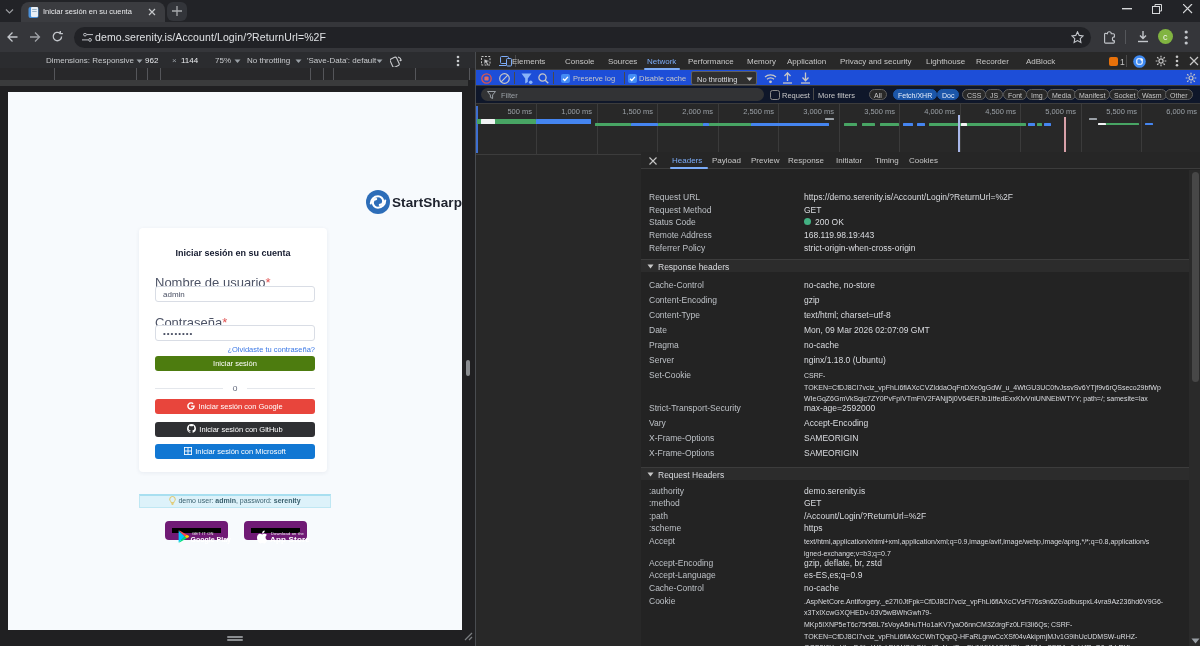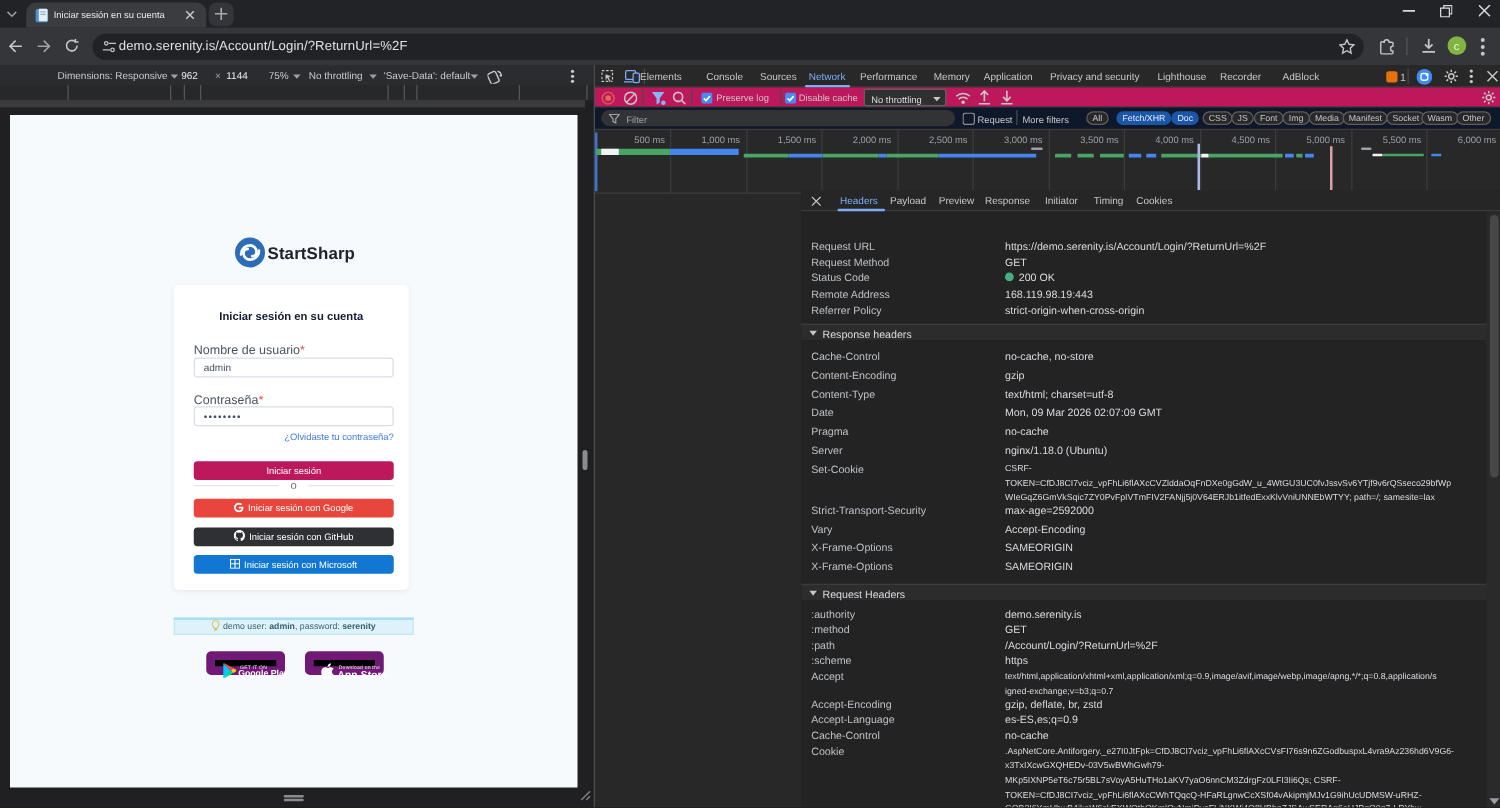--- a/index.html
+++ b/index.html
@@ -15,36 +15,36 @@
 
 #leftarea{position:absolute;left:0;top:52px;width:475px;height:594px;background:#202022}
 #devicebar{position:absolute;left:0;top:0;width:475px;height:16px;background:#2b2c2f;color:#c8cacd;font-size:8px}
 #devicebar span{position:absolute;top:3.5px;white-space:nowrap}
 #tickband{position:absolute;left:0;top:16px;width:475px;height:12px;background:#28282a}
 #tickband i{position:absolute;top:0;width:1px;height:12px;background:#55565a}
 #lightband{position:absolute;left:0;top:28px;width:468px;height:6px;background:#3a3b3c}
 #viewport{position:absolute;left:8px;top:39.5px;width:454px;height:538.5px;background:#f7fafd;overflow:hidden}
 
 .page{position:relative;top:-2px;width:454px;height:542px;font-family:"Liberation Sans",sans-serif}
-#logo{position:absolute;left:0;top:99px;width:454px;text-align:center}
+#logo{position:absolute;left:0;top:99px;width:454px;text-align:right}
 #card{position:absolute;left:131px;top:138px;width:188px;height:244px;background:#fff;border-radius:4px;box-shadow:0 1px 4px rgba(30,40,80,.07)}
 .ptitle{position:absolute;left:0;top:105px;width:188px;text-align:center;font-size:9px;font-weight:bold;color:#141a2e}
-.plabel{font-size:10px;color:#4d5366;position:absolute;left:16px}
+.plabel{font-size:13px;color:#4d5366;position:absolute;left:16px}
 .plabel b{color:#e05252;font-weight:normal}
 .pinput{position:absolute;left:16px;width:160px;height:16px;border:1px solid #d9dde5;border-radius:3px;background:#fff;font-size:8px;color:#494f63;line-height:15px;padding-left:7px}
 .plink{position:absolute;font-size:7.5px;color:#3c79e6}
 .pbtn{position:absolute;left:16px;width:160px;height:15px;border-radius:3px;color:#fff;font-size:7.5px;text-align:center;line-height:15px}
 #infobox{position:absolute;left:131px;top:404px;width:192px;height:14px;background:#ddf2fa;border:1px solid #bfe7f3;border-top:2px solid #a8dff0;text-align:center;font-size:7px;color:#39606e;line-height:10px}
 .badge{position:absolute;top:431px;height:19px;width:63px;background:#000;border-radius:4px;border:7px solid #701a75;color:#fff}
 
 #devtools{position:absolute;left:475px;top:52px;width:725px;height:594px;background:#282828;border-left:1px solid #494c50;color:#c7c7c7}
 .dtrow{position:absolute;left:0;width:725px}
 #dtTabs{top:0;height:18px;background:#282828;border-bottom:1px solid #3c3c3c}
 #dtTabs .t{position:absolute;top:4.5px;font-size:8px;color:#c7c7c7;white-space:nowrap}
-#dtBar2{top:18px;height:16px;background:#be185d;border-bottom:1px solid #3c3c3c}
+#dtBar2{top:18px;height:16px;background:#1d4ed8;border-bottom:1px solid #3c3c3c}
 #dtFilter{top:34px;height:18px;background:#0f172a;border-bottom:1px solid #3c3c3c}
 #dtOverview{top:52px;height:51px;background:#282828;border-bottom:1px solid #3c3c3c}
 #dtTable{top:99.5px;height:494.5px}
 .gridline{position:absolute;top:0;height:51px;width:1px;background:#3b3b3b}
 .mslabel{position:absolute;top:2.5px;font-size:7.5px;color:#9aa0a6;white-space:nowrap;width:42px;text-align:right}
 .namecol{position:absolute;left:0;top:0;width:165px;height:494.5px;background:#1f1f1f;border-right:1px solid #3c3c3c}
 .namehdr{position:absolute;left:0;top:0;width:165px;height:17px;background:#2e2f31;border-bottom:1px solid #3c3c3c;font-size:8px;color:#c7c7c7}
 .selrow{position:absolute;left:0;top:18px;width:165px;height:12.5px;background:#404449;color:#dde0e3;font-size:8px}
 .statusbar{position:absolute;left:0;top:480.5px;width:165px;height:14px;background:#282828;border-top:1px solid #3c3c3c;font-size:7.3px;color:#9aa0a6;white-space:nowrap}
 .hdrpane{position:absolute;left:165px;top:0;width:560px;height:494.5px;background:#232323;overflow:hidden}
@@ -191,21 +191,21 @@
           <text x="27" y="18" font-family="Liberation Sans" font-size="13.5" font-weight="bold" fill="#20242f" letter-spacing="0.1">StartSharp</text>
         </svg>
       </div>
       <div id="card">
         <div class="ptitle" style="top:20px">Iniciar sesión en su cuenta</div>
         <div class="plabel" style="top:47px">Nombre de usuario<b>*</b></div>
         <div class="pinput" style="top:58px">admin</div>
         <div class="plabel" style="top:87px">Contraseña<b>*</b></div>
         <div class="pinput" style="top:97px;letter-spacing:1px;font-size:8px">••••••••</div>
         <div class="plink" style="top:117px;right:12px">¿Olvidaste tu contraseña?</div>
-        <div class="pbtn" style="top:141px;background:#be185d">Iniciar sesión</div>
+        <div class="pbtn" style="top:128px;background:#4d7c0f">Iniciar sesión</div>
         <div class="osep" style="position:absolute;left:16px;top:155px;width:160px;text-align:center;font-size:9px;color:#6b7284">
           <span style="position:absolute;left:0;top:5px;width:68px;border-top:1px solid #e4e7ec"></span>o<span style="position:absolute;right:0;top:5px;width:68px;border-top:1px solid #e4e7ec"></span>
         </div>
         <div class="pbtn" style="top:171px;background:#e8453c">
           <svg width="8" height="8" style="vertical-align:-1px;margin-right:3px" viewBox="0 0 488 512">
                 <path fill="#fff" d="M488 261.8C488 403.3 391.1 504 248 504 110.8 504 0 393.2 0 256S110.8 8 248 8c66.8 0 123 24.5 166.3 64.9l-67.5 64.9C258.5 52.6 94.3 116.6 94.3 256c0 86.5 69.1 156.6 153.7 156.6 98.2 0 135-70.4 140.8-106.9H248v-85.3h236.1c2.3 12.7 3.9 24.9 3.9 41.4z"></path>
               </svg>Iniciar sesión con Google</div>
         <div class="pbtn" style="top:194px;background:#2f3033">
           <svg width="9" height="9" style="vertical-align:-1.5px;margin-right:3px" viewBox="0 0 16 16">
                 <path fill="#fff" d="M8 0C3.58 0 0 3.58 0 8c0 3.54 2.29 6.53 5.47 7.59.4.07.55-.17.55-.38 0-.19-.01-.82-.01-1.49-2.01.37-2.53-.49-2.69-.94-.09-.23-.48-.94-.82-1.13-.28-.15-.68-.52-.01-.53.63-.01 1.08.58 1.23.82.72 1.21 1.87.87 2.33.66.07-.52.28-.87.51-1.07-1.78-.2-3.64-.89-3.64-3.95 0-.87.31-1.59.82-2.15-.08-.2-.36-1.02.08-2.12 0 0 .67-.21 2.2.82.64-.18 1.32-.27 2-.27s1.36.09 2 .27c1.53-1.04 2.2-.82 2.2-.82.44 1.1.16 1.92.08 2.12.51.56.82 1.27.82 2.15 0 3.07-1.87 3.75-3.65 3.95.29.25.54.73.54 1.48 0 1.07-.01 1.93-.01 2.2 0 .21.15.46.55.38A8.01 8.01 0 0 0 16 8c0-4.42-3.58-8-8-8z"></path>

